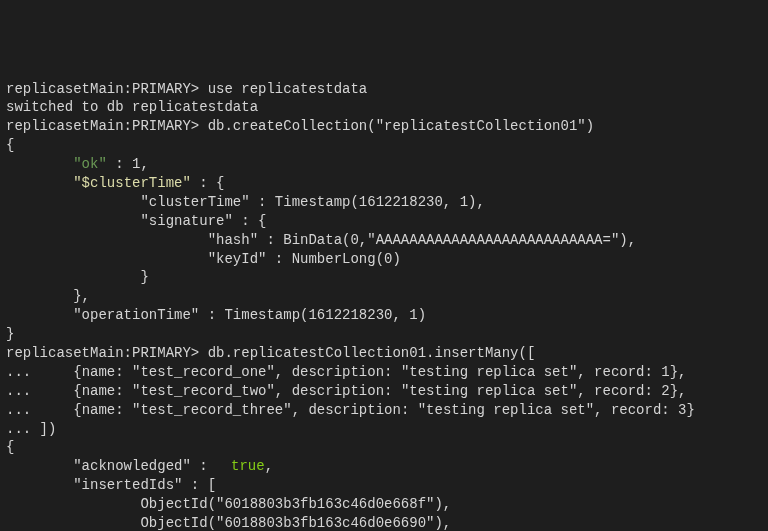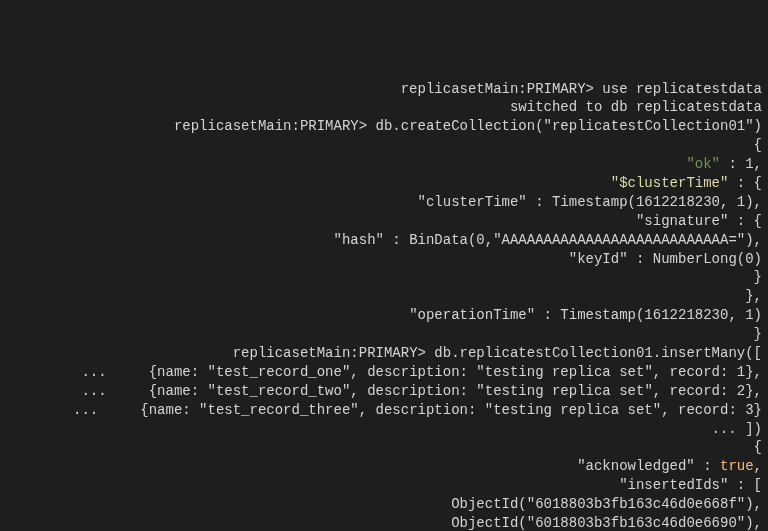--- a/index.html
+++ b/index.html
@@ -19,25 +19,25 @@
       overflow: hidden;
       white-space: pre;
     }
     .key-ok {
       color: #6A9955;
     }
     .key-cluster {
       color: #DCDCAA;
     }
     .value-true {
-      color: #fdba74;
+      color: #84cc16;
+      margin-left: 15px;
     }
     .line {
       display: block;
-      text-align: right;
     }
   </style>
 </head>
 <body>
 
 
 
 <div><span class="line"><span>replicasetMain:PRIMARY&gt;</span> <span>use replicatestdata</span></span><span class="line">switched to db replicatestdata</span><span class="line"><span>replicasetMain:PRIMARY&gt;</span> <span>db.createCollection("replicatestCollection01")</span></span><span class="line">{</span><span class="line"><span>        </span><span class="key-ok">"ok"</span><span> : 1,</span></span><span class="line"><span>        </span><span class="key-cluster">"$clusterTime"</span><span> : {</span></span><span class="line">                "clusterTime" : Timestamp(1612218230, 1),</span><span class="line">                "signature" : {</span><span class="line">                        "hash" : BinData(0,"AAAAAAAAAAAAAAAAAAAAAAAAAAA="),</span><span class="line">                        "keyId" : NumberLong(0)</span><span class="line">                }</span><span class="line">        },</span><span class="line">        "operationTime" : Timestamp(1612218230, 1)</span><span class="line">}</span><span class="line"><span>replicasetMain:PRIMARY&gt;</span> <span>db.replicatestCollection01.insertMany([</span></span><span class="line"><span>...</span><span>     {name: "test_record_one", description: "testing replica set", record: 1},</span></span><span class="line"><span>...</span><span>     {name: "test_record_two", description: "testing replica set", record: 2},</span></span><span class="line"><span>...</span><span>     {name: "test_record_three", description: "testing replica set", record: 3}</span></span><span class="line"><span>...</span><span> ])</span></span><span class="line">{</span><span class="line"><span>        "acknowledged" : </span><span class="value-true">true</span><span>,</span></span><span class="line">        "insertedIds" : [</span><span class="line">                ObjectId("6018803b3fb163c46d0e668f"),</span><span class="line">                ObjectId("6018803b3fb163c46d0e6690"),</span></div>
 
 

